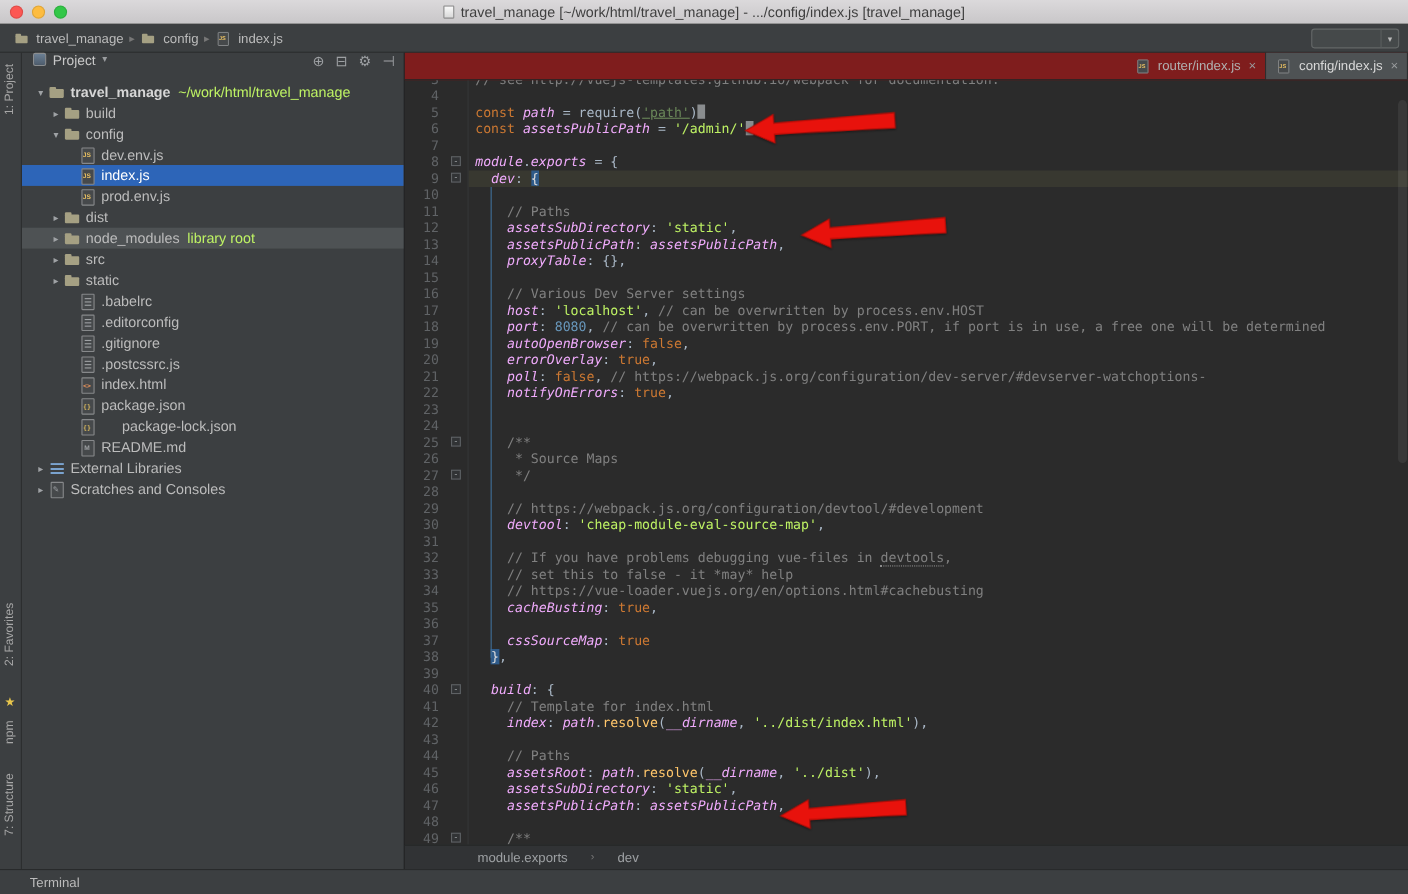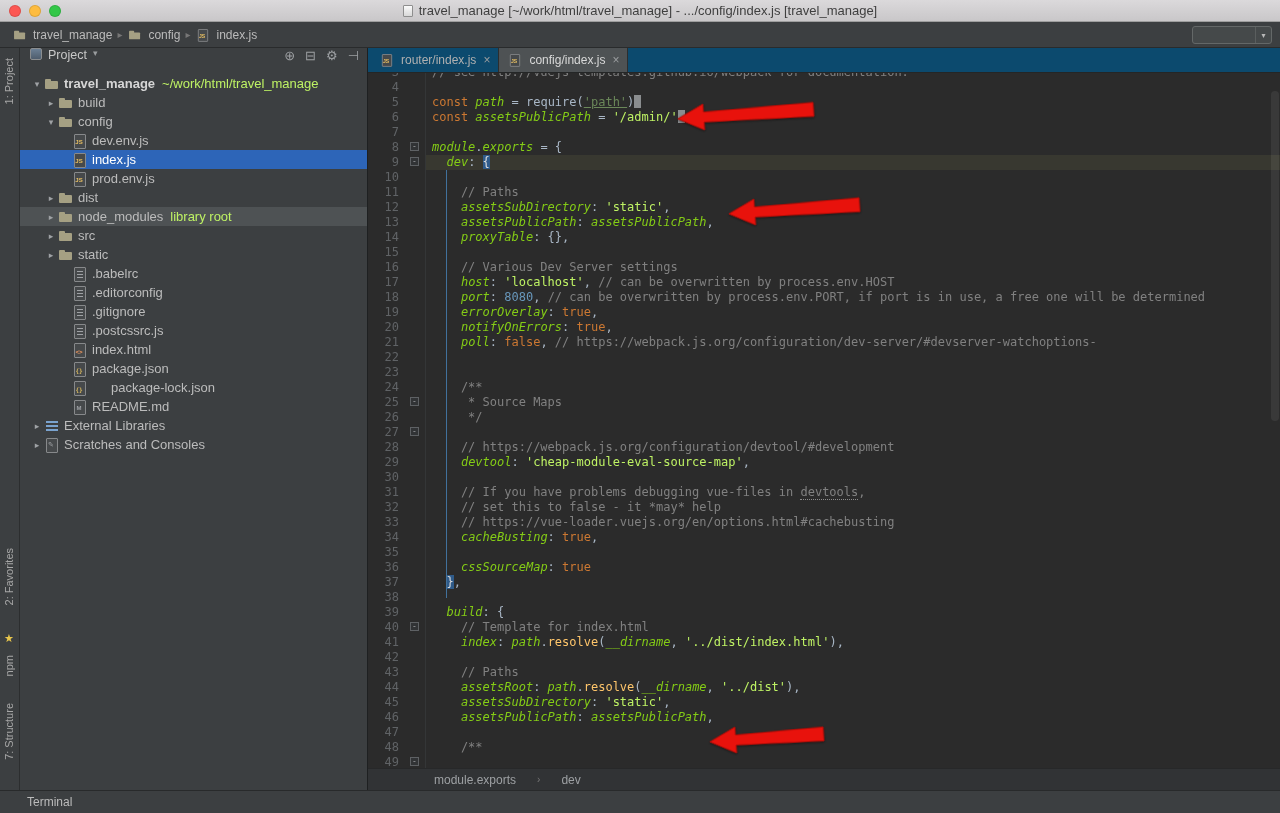--- a/index.html
+++ b/index.html
@@ -75,42 +75,42 @@
     font:bold 6px "DejaVu Sans Mono",monospace; color:#d5b65e; }
   .ico-md::after { content:'M'; position:absolute; left:1px; top:6px; width:12px; text-align:center;
     font:bold 6px "Liberation Sans",sans-serif; color:#9fa2a5; }
   .ico-lib::before { content:''; position:absolute; left:2px; top:3px; width:12px; height:10px;
     background:repeating-linear-gradient(#7aa3cf 0 2px,transparent 2px 4px); }
   .ico-scratch::after { content:'\270E'; position:absolute; left:1px; top:4px; width:12px;
     text-align:center; font-size:7px; color:#9fa2a5; }
 
   
   .editor-wrap { position:absolute; left:368px; top:48px; right:0; bottom:23px; background:#2b2b2b; }
-  .tabbar { height:25px; background:#0c4a6e; border-bottom:1px solid #242626; display:flex; padding-left:3px; }
+  .tabbar { height:25px; background:#7f1d1d; border-bottom:1px solid #242626; display:flex; padding-left:3px;justify-content:flex-end; }
   .tab { display:flex; align-items:center; gap:4px; padding:0 8px; font-size:12px; color:#b0b0b0;
     border-right:1px solid #2c2e2f; }
   .tab.active { background:#4e5254; color:#d8d8d8; }
   .tab-close { color:#9a9d9f; font-size:12px; margin-left:3px; }
 
   .editor { position:absolute; top:25px; left:0; right:0; bottom:22px; overflow:hidden;
     font-family:"DejaVu Sans Mono",monospace; font-size:12px; line-height:15px; }
   .gutter { position:absolute; left:0; top:-8px; width:58px; color:#606366; text-align:right;
     border-right:1px solid #343637; }
   .ln { height:15px; padding-right:26px; position:relative; }
   .fold { position:absolute; right:6px; top:2px; width:9px; height:9px; border:1px solid #5e6164;
     background:#313335; color:#9fa2a5; font-size:8px; line-height:7px; text-align:center; }
   .code { position:absolute; left:58px; top:-8px; right:0; }
   .cl { height:15px; white-space:pre; padding-left:6px; }
   .cl.cur { background:#383830; }
   .scopeline { position:absolute; left:78px; top:97px; height:428px; border-left:1px solid #41719c; }
   .vscroll { position:absolute; right:1px; top:18px; width:8px; height:330px;
     background:rgba(255,255,255,.07); border-radius:4px; }
 
   .tk-k { color:#cc7832; }
-  .tk-p { color:#84cc16; font-style:italic; }
+  .tk-p { color:#f0abfc; font-style:italic; }
   .tk-f { color:#ffc66b; }
   .tk-s { color:#bef264; }
   .tk-su { color:#6a8759; text-decoration:underline; }
   .tk-n { color:#6897bb; }
   .tk-c { color:#808080; }
   .tk-cu { color:#808080; border-bottom:1px dotted #8c8c8c; }
   .tk-d { color:#a9b7c6; }
   .tk-bm { color:#dcdcdc; background:#2f5b8a; }
   .caret { display:inline-block; width:7px; height:13px; background:#8a8d8f; vertical-align:-2px; }
 
@@ -353,23 +353,24 @@
         <div class="cl cur"><span class="tk-d">  </span><span class="tk-p">dev</span><span class="tk-d">: </span><span class="tk-bm">{</span></div>
         <div class="cl"></div>
         <div class="cl"><span class="tk-c">    // Paths</span></div>
         <div class="cl"><span class="tk-d">    </span><span class="tk-p">assetsSubDirectory</span><span class="tk-d">: </span><span class="tk-s">'static'</span><span class="tk-d">,</span></div>
         <div class="cl"><span class="tk-d">    </span><span class="tk-p">assetsPublicPath</span><span class="tk-d">: </span><span class="tk-p">assetsPublicPath</span><span class="tk-d">,</span></div>
         <div class="cl"><span class="tk-d">    </span><span class="tk-p">proxyTable</span><span class="tk-d">: {},</span></div>
         <div class="cl"></div>
         <div class="cl"><span class="tk-c">    // Various Dev Server settings</span></div>
         <div class="cl"><span class="tk-d">    </span><span class="tk-p">host</span><span class="tk-d">: </span><span class="tk-s">'localhost'</span><span class="tk-d">, </span><span class="tk-c">// can be overwritten by process.env.HOST</span></div>
         <div class="cl"><span class="tk-d">    </span><span class="tk-p">port</span><span class="tk-d">: </span><span class="tk-n">8080</span><span class="tk-d">, </span><span class="tk-c">// can be overwritten by process.env.PORT, if port is in use, a free one will be determined</span></div>
+        <div class="cl"><span class="tk-d">    </span><span class="tk-p">autoOpenBrowser</span><span class="tk-d">: </span><span class="tk-k">false</span><span class="tk-d">,</span></div>
         <div class="cl"><span class="tk-d">    </span><span class="tk-p">errorOverlay</span><span class="tk-d">: </span><span class="tk-k">true</span><span class="tk-d">,</span></div>
+        <div class="cl"><span class="tk-d">    </span><span class="tk-p">poll</span><span class="tk-d">: </span><span class="tk-k">false</span><span class="tk-d">, </span><span class="tk-c">// https://webpack.js.org/configuration/dev-server/#devserver-watchoptions-</span></div>
         <div class="cl"><span class="tk-d">    </span><span class="tk-p">notifyOnErrors</span><span class="tk-d">: </span><span class="tk-k">true</span><span class="tk-d">,</span></div>
-        <div class="cl"><span class="tk-d">    </span><span class="tk-p">poll</span><span class="tk-d">: </span><span class="tk-k">false</span><span class="tk-d">, </span><span class="tk-c">// https://webpack.js.org/configuration/dev-server/#devserver-watchoptions-</span></div>
         <div class="cl"></div>
         <div class="cl"></div>
         <div class="cl"><span class="tk-c">    /**</span></div>
         <div class="cl"><span class="tk-c">     * Source Maps</span></div>
         <div class="cl"><span class="tk-c">     */</span></div>
         <div class="cl"></div>
         <div class="cl"><span class="tk-c">    // https://webpack.js.org/configuration/devtool/#development</span></div>
         <div class="cl"><span class="tk-d">    </span><span class="tk-p">devtool</span><span class="tk-d">: </span><span class="tk-s">'cheap-module-eval-source-map'</span><span class="tk-d">,</span></div>
         <div class="cl"></div>
         <div class="cl"><span class="tk-c">    // If you have problems debugging vue-files in </span><span class="tk-cu">devtools</span><span class="tk-c">,</span></div>

